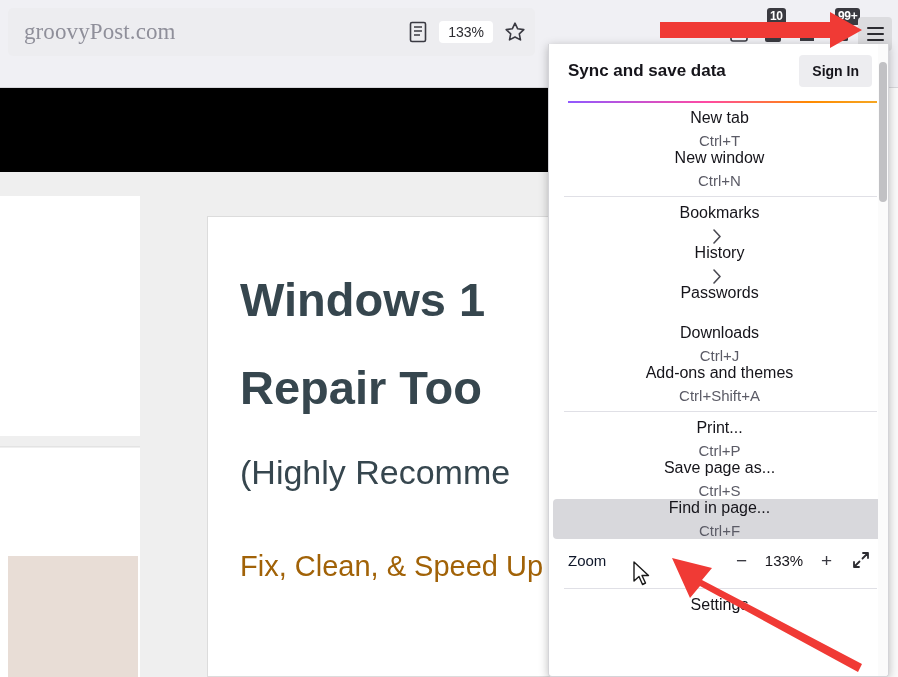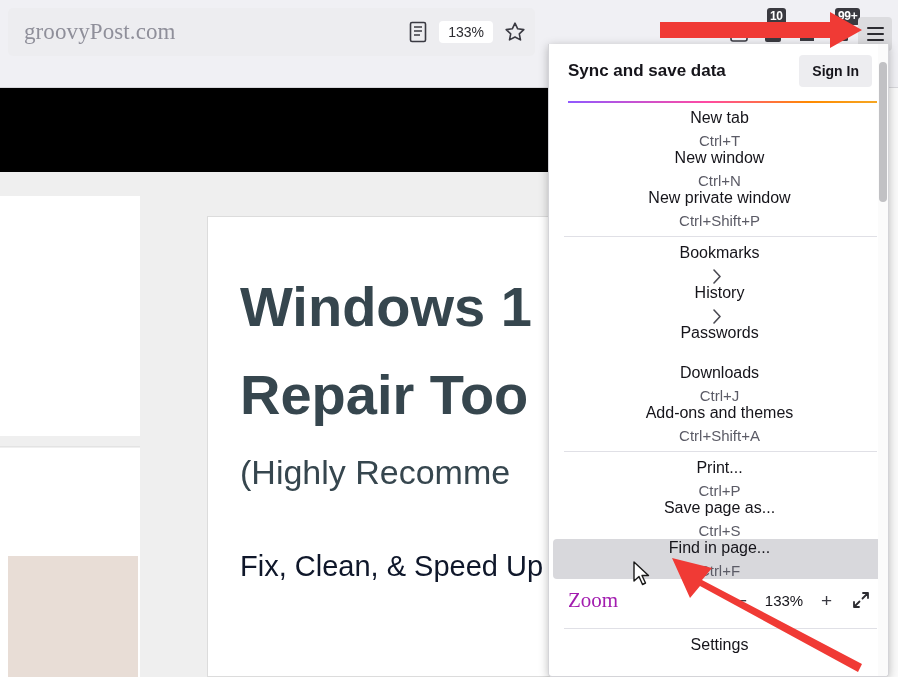--- a/index.html
+++ b/index.html
@@ -79,30 +79,30 @@
     position:absolute; left:0; top:108px; width:560px;
     text-align:right; padding-right: 64px;
     font-size: 15px; color:#b6b6b6; letter-spacing: .6px;
   }
   .ad-card {
     position:absolute; left:207px; top:128px; width:420px; height:461px;
     background:#fff; border:1px solid #dcdcdc;
   }
   .ad-h1 {
     position:absolute; left:32px; top:48px; width: 420px;
-    font-size: 56px; line-height: 1.5;
+    font-size: 47px; line-height: 1.5;
     font-weight: bold; color:#36464e; white-space: nowrap;
   }
   .ad-h2 {
     position:absolute; left:32px; top:236px; width:420px;
     font-size: 34px; color:#36464e; white-space: nowrap;
   }
   .ad-sub {
     position:absolute; left:32px; top:328px; width:420px;
-    font-size: 29px; color:#0f172a; line-height:1.45; white-space: nowrap;
+    font-size: 29px; color:#a16207; line-height:1.45; white-space: nowrap;
   }
   .page-scrollbar { position:absolute; right:0; top:0; width:11px; height:589px; background:#fafafa; }
 
   
   .menu {
     position: absolute; left: 548px; top: 44px; width: 341px; height: 633px;
     background: #ffffff;
     border: 1px solid #d4d4d8;
     border-top: none;
     border-radius: 0 0 4px 4px;
@@ -139,21 +139,21 @@
   .menu-item.highlighted { background:#d8d8dc; }
   .mi-label { font-size: 16px; color:#15141a; white-space:nowrap; }
   .mi-shortcut { font-size: 15px; color:#5b5b66; white-space:nowrap; }
   .chevron { width: 9px; height: 15px; margin-right: 4px; }
   .divider { height:1px; background:#e0e0e6; margin: 7px 11px 7px 15px; }
 
   .zoom-row {
     display:flex; align-items:center; height: 42px;
     margin: 0 4px; padding: 0 10px 0 15px;
   }
-  .zoom-label { font-size:21px; color:#a21caf; flex:0 0 auto;font-family:Liberation Serif, serif; }
+  .zoom-label { font-size:15px; color:#0f172a; flex:0 0 auto; }
   .zoom-ctrls { margin-left:auto; display:flex; align-items:center; gap:8px; }
   .zbtn {
     width:27px; height:27px; border-radius:50%;
     display:flex; align-items:center; justify-content:center;
     font-size:19px; color:#3a3a42; line-height:1;
   }
   .zval { font-size:15px; color:#15141a; min-width:42px; text-align:center; }
   .zexp { width:26px; height:26px; display:flex; align-items:center; justify-content:center;}
 
   
@@ -256,24 +256,20 @@
 
       <div>
         <div class="menu-item">
           <span class="mi-label">New tab</span>
           <span class="mi-shortcut">Ctrl+T</span>
         </div>
         <div class="menu-item">
           <span class="mi-label">New window</span>
           <span class="mi-shortcut">Ctrl+N</span>
         </div>
-        <div class="menu-item">
-          <span class="mi-label">New private window</span>
-          <span class="mi-shortcut">Ctrl+Shift+P</span>
-        </div>
       </div>
 
       <div class="divider"></div>
 
       <div>
         <div class="menu-item">
           <span class="mi-label">Bookmarks</span>
           <span class="chevron">
             <svg width="9" height="15" viewBox="0 0 9 15">
                 <path d="M1 1l6 6.5-6 6.5" fill="none" stroke="#4a4a52" stroke-width="1.6" stroke-linecap="round" stroke-linejoin="round"></path>

